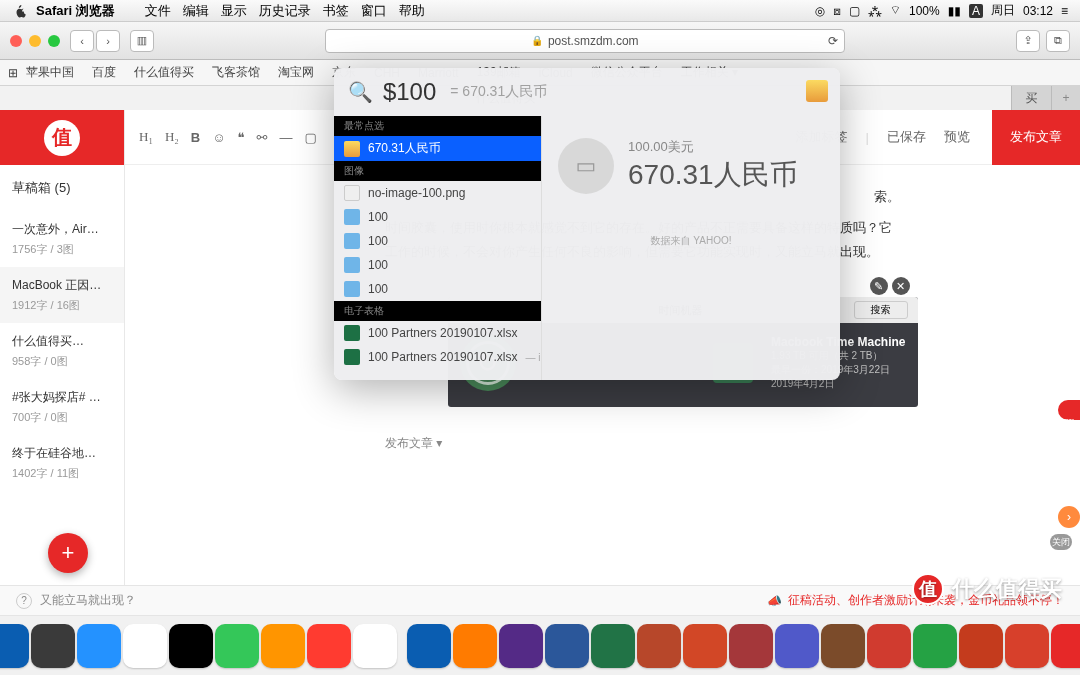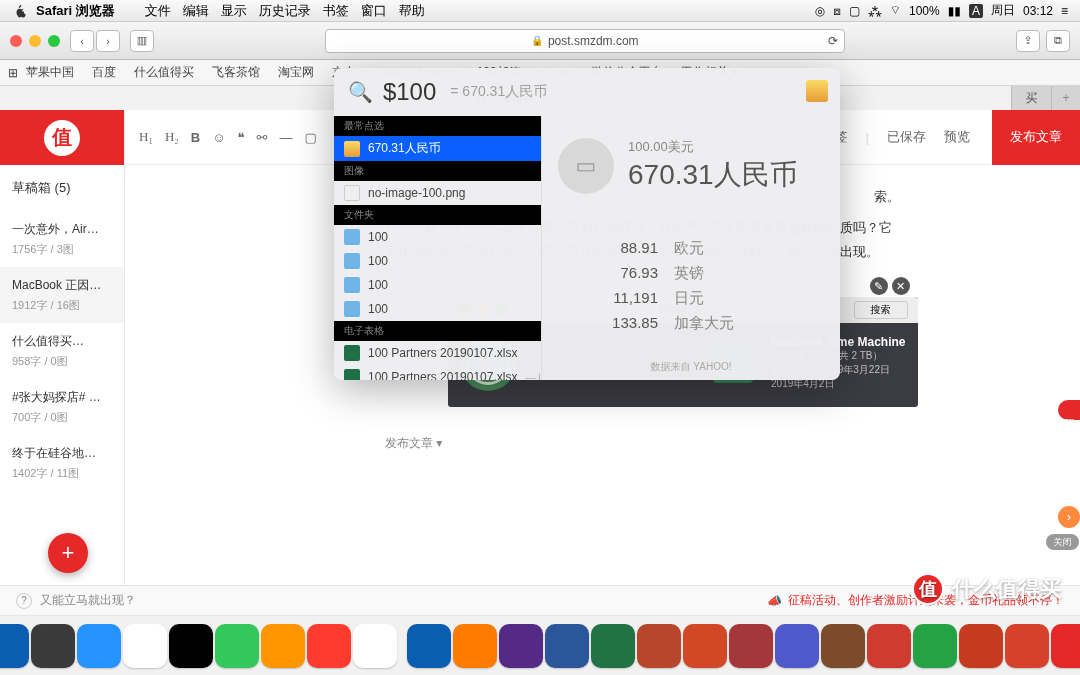--- a/index.html
+++ b/index.html
@@ -75,21 +75,21 @@
 .sp-bigicon{width:56px;height:56px;border-radius:50%;background:#d8d8d8;display:flex;align-items:center;justify-content:center;color:#999;font-size:22px}
 .sp-usd{font-size:13px;color:#888}
 .sp-cny{font-size:28px;color:#555;font-weight:300}
 .sp-rates{margin-top:26px}
 .sp-rate-row{display:flex;gap:16px;font-size:15px;padding:3px 0;justify-content:flex-start;padding-left:30px}
 .sp-rate-row .val{width:70px;text-align:right;color:#555}
 .sp-rate-row .cur{color:#888}
 .sp-credit{text-align:center;font-size:10px;color:#aaa;margin-top:24px}
 .side-badge{position:absolute;right:0;top:290px;width:22px;background:#e62828;color:#fff;border-radius:11px 0 0 11px;padding:10px 4px;font-size:11px;writing-mode:vertical-rl;text-align:center;z-index:50}
 .side-arrow{position:absolute;right:0;top:396px;width:22px;height:22px;background:#ff8a3d;border-radius:50%;color:#fff;text-align:center;line-height:22px;font-size:12px;z-index:50}
-.side-close{position:absolute;right:1px;top:424px;width:33px;height:16px;background:#999;border-radius:8px;color:#fff;text-align:center;font-size:9px;line-height:16px;z-index:50}
+.side-close{position:absolute;right:8px;top:424px;width:22px;height:16px;background:#999;border-radius:8px;color:#fff;text-align:center;font-size:9px;line-height:16px;z-index:50}
 .dock{height:60px;background:rgba(230,230,230,.55);backdrop-filter:blur(10px);display:flex;align-items:center;justify-content:center;gap:2px;padding:0 8px;border-top:1px solid rgba(0,0,0,.05);position:relative}
 .dock-item{width:44px;height:44px;border-radius:10px;flex-shrink:0;box-shadow:0 1px 2px rgba(0,0,0,.2)}
 .dock-sep{width:1px;height:42px;background:rgba(0,0,0,.25);margin:0 3px}
 .watermark{position:absolute;right:18px;bottom:70px;display:flex;align-items:center;gap:8px;color:#fff;font-size:22px;font-weight:700;z-index:200;text-shadow:0 1px 3px rgba(0,0,0,.4)}
 .watermark .wm-logo{width:32px;height:32px;border-radius:50%;background:#e62828;color:#fff;display:flex;align-items:center;justify-content:center;border:2px solid #fff;font-size:18px}
 </style>
 </head>
 <body>
 
 <div class="menubar">
@@ -297,21 +297,20 @@
         <div class="sp-section">最常点选</div>
         <div class="sp-row sel">
           <span class="sp-ic calc"></span>
           <span>670.31人民币</span>
         </div>
         <div class="sp-section">图像</div>
         <div class="sp-row">
           <span class="sp-ic img"></span>
           <span>no-image-100.png</span>
         </div>
-        <div class="sp-section">文件夹</div>
         <div class="sp-row">
           <span class="sp-ic folder"></span>
           <span>100</span>
         </div>
         <div class="sp-row">
           <span class="sp-ic folder"></span>
           <span>100</span>
         </div>
         <div class="sp-row">
           <span class="sp-ic folder"></span>
@@ -333,38 +332,20 @@
         </div>
       </div>
     <div class="sp-right">
       <div class="sp-main">
         <div class="sp-bigicon">▭</div>
         <div>
           <div class="sp-usd">100.00美元</div>
           <div class="sp-cny">670.31人民币</div>
         </div>
       </div>
-      <div class="sp-rates" id="sp-rates">
-          <div class="sp-rate-row">
-            <span class="val">88.91</span>
-            <span class="cur">欧元</span>
-          </div>
-          <div class="sp-rate-row">
-            <span class="val">76.93</span>
-            <span class="cur">英镑</span>
-          </div>
-          <div class="sp-rate-row">
-            <span class="val">11,191</span>
-            <span class="cur">日元</span>
-          </div>
-          <div class="sp-rate-row">
-            <span class="val">133.85</span>
-            <span class="cur">加拿大元</span>
-          </div>
-        </div>
       <div class="sp-credit">数据来自 YAHOO!</div>
     </div>
   </div>
 </div>
 
 <div class="watermark">
   <div class="wm-logo">值</div>
     <span>什么值得买</span>
 </div>
 

